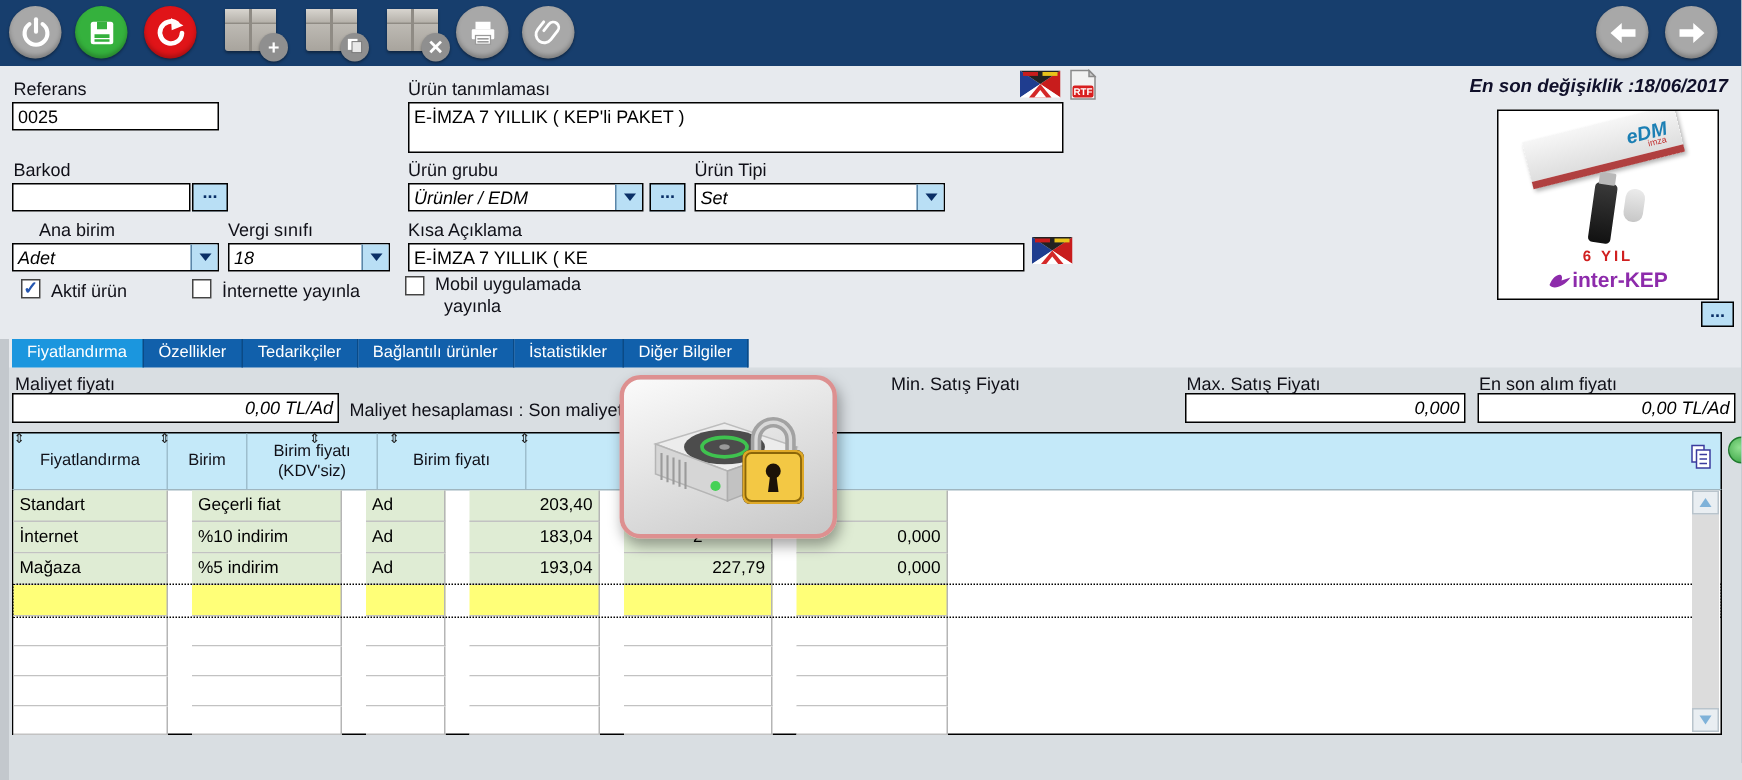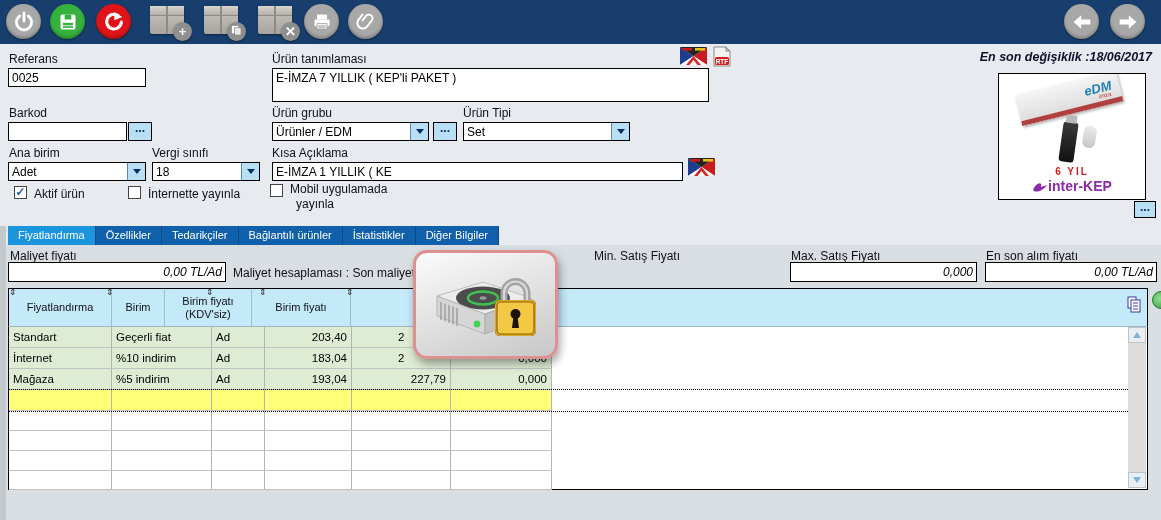--- a/index.html
+++ b/index.html
@@ -17,38 +17,38 @@
   .pkg:before{content:"";position:absolute;left:0;top:0;width:34px;height:9px;background:linear-gradient(#d8d5cf,#b5b1aa);border-bottom:1px solid #8f8b84;}
   .pkg:after{content:"";position:absolute;left:16px;top:0;width:2px;height:28px;background:#8f8b84;}
   .badge{position:absolute;right:-4px;bottom:-4px;width:19px;height:19px;border-radius:50%;background:#8f8f8f;
          color:#fff;font-weight:bold;font-size:13px;line-height:19px;text-align:center;box-shadow:0 1px 2px rgba(0,0,0,.4);}
   
   .lbl{position:absolute;font-size:12px;color:#101018;white-space:nowrap;}
   .inp{position:absolute;background:#fff;border:1px solid #000;font-size:12px;color:#000;
        padding:0 3px;display:flex;align-items:center;box-sizing:border-box;}
   .inp.num{justify-content:flex-end;font-style:italic;}
   .dd{position:absolute;background:#fff;border:1px solid #000;box-sizing:border-box;display:flex;align-items:stretch;}
-  .ddval{flex:1;font-size:12px;padding:1px 3px;display:flex;align-items:center;overflow:hidden;white-space:nowrap;}
+  .ddval{flex:1;font-size:12px;padding:1px 3px;display:flex;align-items:center;overflow:hidden;white-space:nowrap;font-style:italic;}
   .ddbtn{width:17px;background:#b9dff5;border-left:1px solid #5b86a8;display:flex;align-items:center;justify-content:center;cursor:pointer;}
   .arrow-dn{width:0;height:0;border-left:4px solid transparent;border-right:4px solid transparent;border-top:5px solid #0a2f66;}
   .dots{position:absolute;background:#b9dff5;border:1px solid #000;box-sizing:border-box;color:#0a2f66;
         font-weight:bold;font-size:12px;line-height:10px;text-align:center;cursor:pointer;}
   .cbbox{position:absolute;width:13px;height:13px;background:#fff;border:1px solid #444;box-sizing:border-box;
          font-size:12px;line-height:11px;text-align:center;color:#2456b0;font-weight:bold;cursor:pointer;}
   
   .tabs{position:absolute;left:8px;top:226px;height:19px;display:flex;}
   .tab{background:#1160ab;color:#fff;font-size:11px;line-height:19px;padding:0 10px;border-right:1px solid #0b4a86;cursor:pointer;white-space:nowrap;}
   .tab.active{background:#1b96de;}
   .pane{position:absolute;left:0px;top:245px;width:1161px;height:275px;background:#d9dee2;}
   .leftstrip{position:absolute;left:0;top:226px;width:6px;height:294px;background:#c3c8cd;}
   
   .thead{position:absolute;left:8px;top:288px;width:1140px;height:38px;background:#c4e9f9;border:1px solid #000;border-bottom:none;box-sizing:border-box;display:flex;}
   .tbody{position:absolute;left:8px;top:326px;width:1140px;height:164px;background:#fff;border:1px solid #000;border-top:1px solid #9fb6c0;box-sizing:border-box;}
   .hc{font-size:11px;color:#101018;display:flex;flex-direction:column;align-items:center;justify-content:center;text-align:center;box-sizing:border-box;border-right:1px solid #9dbecd;line-height:13px;}
-  .grow{display:flex;height:21px;box-sizing:border-box;}
+  .grow{display:flex;height:21px;box-sizing:border-box;gap:16px;}
   .grow .cell{box-sizing:border-box;border-right:1px solid #b5b5b5;border-bottom:1px solid #c2c2c2;font-size:11.5px;
               display:flex;align-items:center;padding:0 4px;overflow:hidden;white-space:nowrap;}
   .grow .cell.num{justify-content:flex-end;}
   .grow .cell.partial{justify-content:flex-start;padding-left:46px;}
   .green .cell{background:#dfecd4;}
   .yellow{outline:1px dotted #000;}
   .yellow .cell{background:#ffff78;}
   .white .cell{background:#fff;}
   .c1{width:103px;} .c2{width:100px;} .c3{width:53px;} .c4{width:87px;} .c5{width:99px;} .c6{width:101px;}
   .colarrow{position:absolute;font-size:9px;color:#222;top:287px;}
@@ -183,38 +183,38 @@
   <div class="dots" style="left:433px;top:122px;width:24px;height:19px">...</div>
 
   <div class="lbl" style="left:463px;top:106px">Ürün Tipi</div>
   <div class="dd" style="left:463px;top:122px;width:167px;height:19px">
     <div class="ddval">Set</div>
     <div class="ddbtn">
         <div class="arrow-dn"></div>
       </div>
   </div>
 
-  <div class="lbl" style="left:9px;top:146px">Ana birim</div>
+  <div class="lbl" style="left:26px;top:146px">Ana birim</div>
   <div class="dd" style="left:8px;top:162px;width:138px;height:19px">
     <div class="ddval">Adet</div>
     <div class="ddbtn">
         <div class="arrow-dn"></div>
       </div>
   </div>
 
   <div class="lbl" style="left:152px;top:146px">Vergi sınıfı</div>
   <div class="dd" style="left:152px;top:162px;width:108px;height:19px">
     <div class="ddval">18</div>
     <div class="ddbtn">
         <div class="arrow-dn"></div>
       </div>
   </div>
 
   <div class="lbl" style="left:272px;top:146px">Kısa Açıklama</div>
-  <div class="inp" style="left:272px;top:162px;width:411px;height:19px">E-İMZA 1 YILLIK ( KE</div>
+  <div class="inp" style="left:272px;top:162px;width:411px;height:19px">E-İMZA 7 YILLIK ( KE</div>
   <svg style="position:absolute;left:688px;top:158px" width="27" height="19" viewBox="0 0 27 19">
     <polygon points="0,0 13.5,9 0,18" fill="#1f3d8f"></polygon>
     <polygon points="27,0 13.5,9 27,18" fill="#c81c1c"></polygon>
     <polygon points="0,0 27,0 13.5,9" fill="#222"></polygon>
     <rect x="2" y="1" width="10" height="2.6" fill="#c81c1c"></rect>
     <rect x="15" y="1" width="10" height="2.6" fill="#e8c21a"></rect>
     <polygon points="0,18 27,18 13.5,9" fill="#fff"></polygon>
     <polygon points="6,18 13.5,9 21,18" fill="#d42828"></polygon>
     <polygon points="9.5,18 13.5,13 17.5,18" fill="#fff"></polygon>
   </svg>

